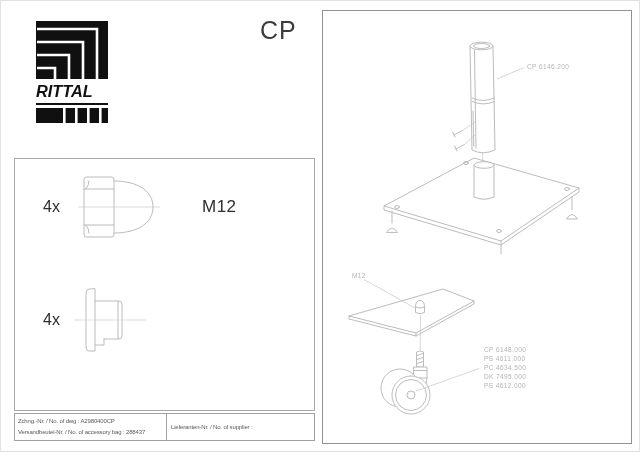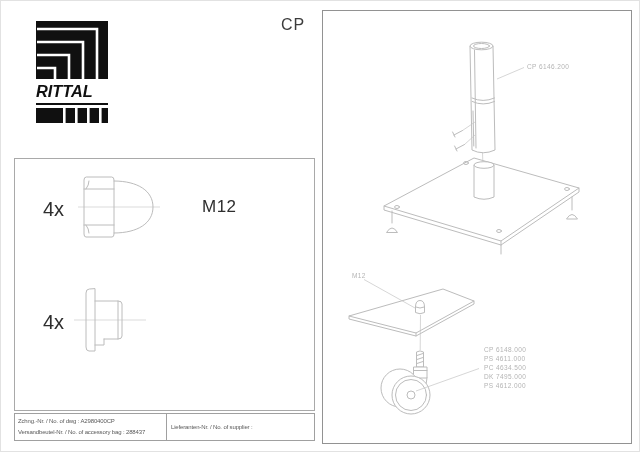--- a/index.html
+++ b/index.html
@@ -13,25 +13,25 @@
   
   .logo{left:36px;top:21px;width:72px;}
   .logo-wordmark{
     font-family:"Liberation Sans", sans-serif;font-style:italic;font-weight:bold;
     font-size:16px;color:#101010;letter-spacing:0px;line-height:18px;height:18px;
     transform:scaleX(1.02);transform-origin:left;
   }
   .logo-rule{height:2.5px;background:#101010;margin:1.5px 0 2.5px 0;}
 
   
-  .page-title{left:281px;top:16px;font-size:16px;color:#3c3c3c;letter-spacing:1px;}
+  .page-title{left:260px;top:16px;font-size:25px;color:#3c3c3c;letter-spacing:1px;}
 
   
   .parts-box{left:14px;top:158px;width:299px;height:251px;border:1px solid #a9a9a9;}
-  .qty-label{font-size:20px;color:#2e2e2e;text-align:right;}
+  .qty-label{font-size:16px;color:#2e2e2e;text-align:right;}
   .size-label{font-size:17px;color:#2e2e2e;letter-spacing:0.5px;}
 
   
   .title-block{
     left:14px;top:413px;width:299px;height:26px;border:1px solid #a0a0a0;
     display:flex;font-size:6px;color:#5a5a5a;letter-spacing:-0.15px;
   }
   .tb-left{width:152px;border-right:1px solid #a0a0a0;padding:2px 0 0 3px;box-sizing:border-box;}
   .tb-left .tb-line{height:11px;line-height:11px;white-space:nowrap;}
   .tb-right{flex:1;display:flex;align-items:center;padding-left:4px;white-space:nowrap;}

